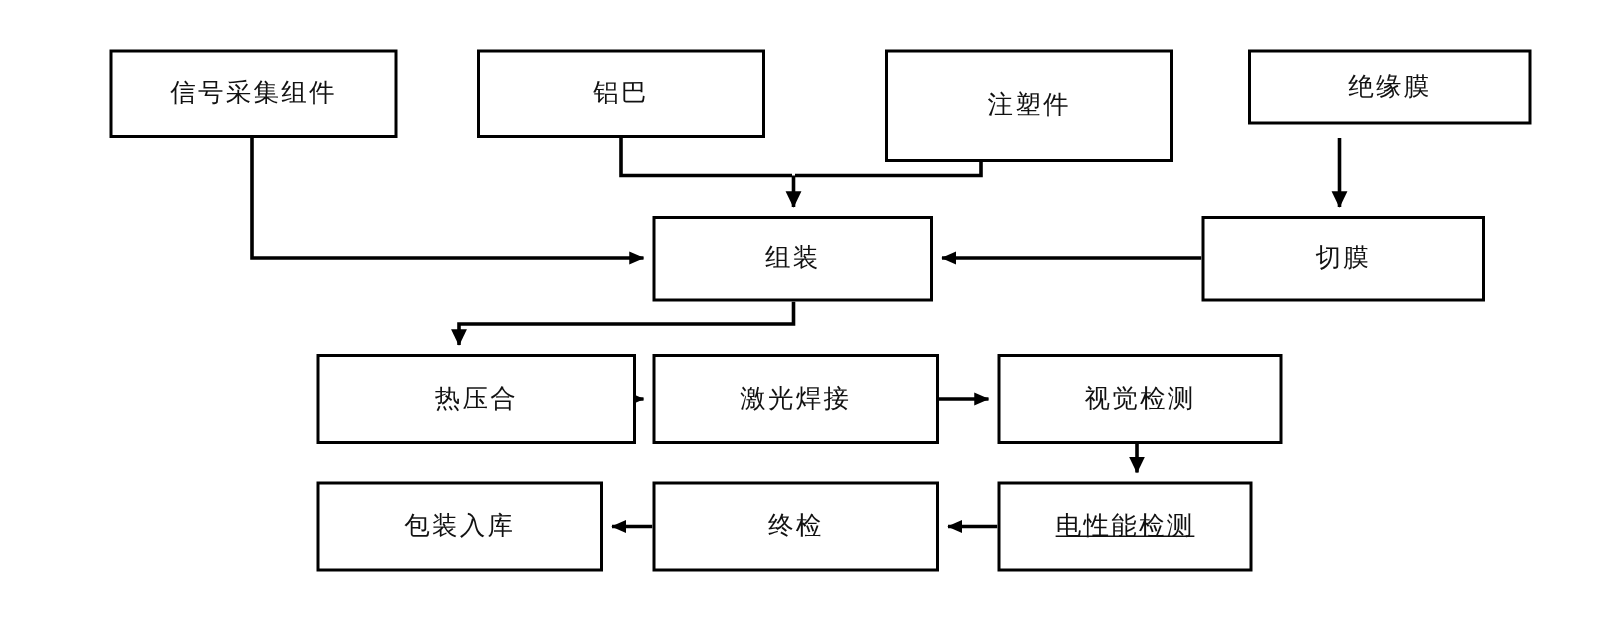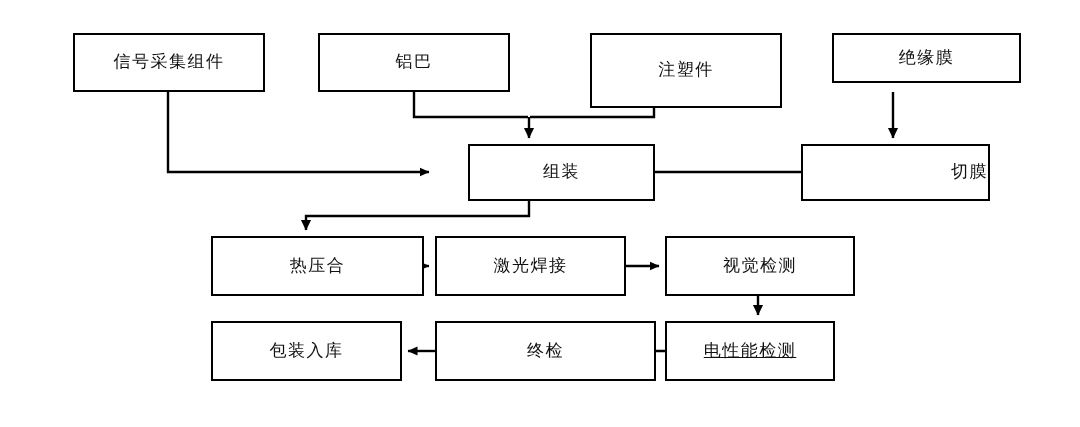--- a/index.html
+++ b/index.html
@@ -87,45 +87,45 @@
   </div>
 
   <div class="node" style="left: 590px; top: 33px; width: 192px; height: 75px;">
     <span class="node-label">注塑件</span>
   </div>
 
   <div class="node" style="left: 801px; top: 33px; width: 189px; height: 50px; margin-left: 31px;">
     <span class="node-label">绝缘膜</span>
   </div>
 
-  <div class="node" style="left: 435px; top: 144px; width: 187px; height: 57px; margin-left: 33px;">
+  <div class="node" style="left: 435px; top: 144px; width: 187px; height: 57px;">
     <span class="node-label">组装</span>
   </div>
 
-  <div class="node" style="left: 801px; top: 144px; width: 189px; height: 57px; justify-content: flex-end;">
+  <div class="node" style="left: 801px; top: 144px; width: 189px; height: 57px;">
     <span class="node-label">切膜</span>
   </div>
 
   <div class="node" style="left: 211px; top: 236px; width: 213px; height: 60px;">
     <span class="node-label">热压合</span>
   </div>
 
   <div class="node" style="left: 435px; top: 236px; width: 191px; height: 60px; justify-content: center;">
     <span class="node-label">激光焊接</span>
   </div>
 
   <div class="node" style="left: 665px; top: 236px; width: 190px; height: 60px;">
     <span class="node-label">视觉检测</span>
   </div>
 
   <div class="node" style="left: 211px; top: 321px; width: 191px; height: 60px;">
     <span class="node-label">包装入库</span>
   </div>
 
-  <div class="node" style="left: 435px; top: 321px; width: 221px; height: 60px;">
+  <div class="node" style="left: 435px; top: 321px; width: 191px; height: 60px;">
     <span class="node-label">终检</span>
   </div>
 
   <div class="node" style="left: 665px; top: 321px; width: 170px; height: 60px; text-decoration: underline;">
     <span class="node-label">电性能检测</span>
   </div>
 
 </div>
 
 </body></html>

